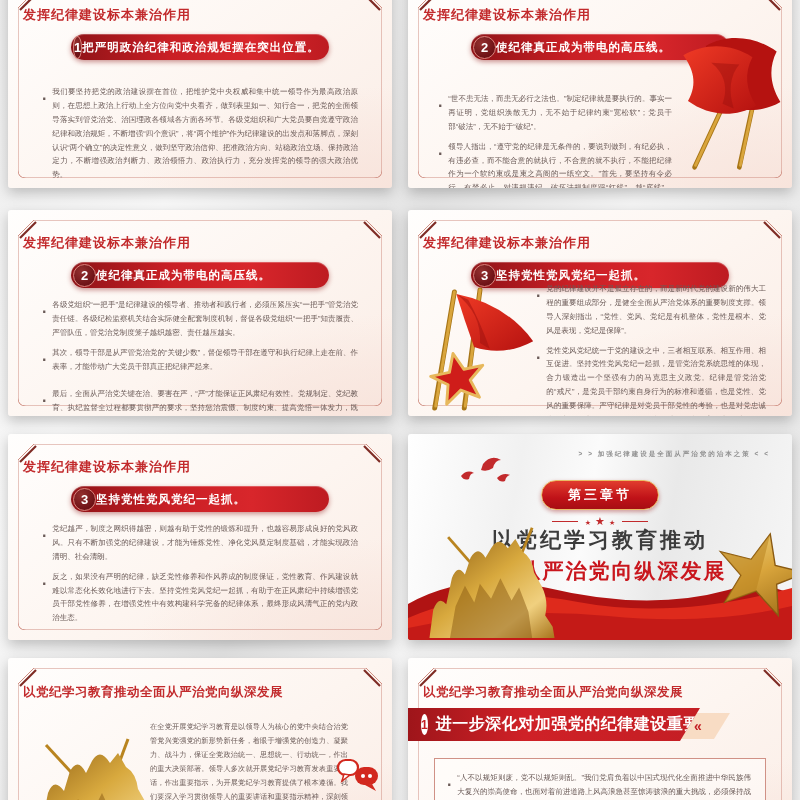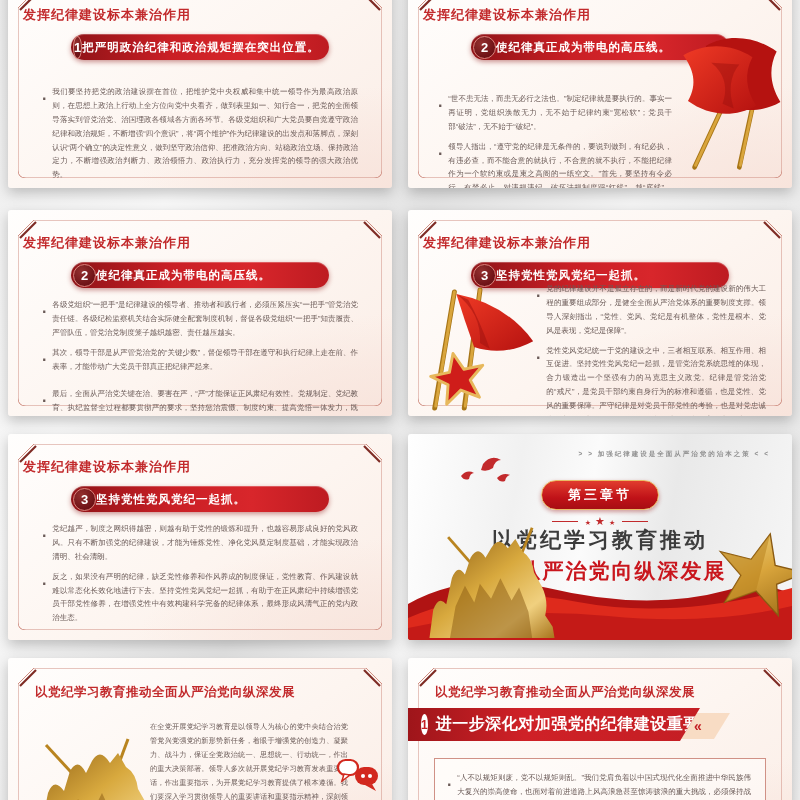--- a/index.html
+++ b/index.html
@@ -100,21 +100,21 @@
   .ch-t2{
     position:absolute; top:123px; left:0; right:0; text-align:center;
     font-size:21px; font-weight:bold; color:#c9161d; letter-spacing:2px;
   }
   .img-doves{ position:absolute; left:45px; top:18px; width:70px; height:40px; }
   .img-ribbon{ position:absolute; left:0; bottom:0; width:100%; height:78px; }
   .img-star6{ position:absolute; right:-14px; top:95px; width:92px; height:92px; }
   .img-statue6{ position:absolute; left:14px; bottom:-2px; width:140px; height:122px; }
 
   
-  .s7 .stitle,.s8 .stitle{ top:26px; letter-spacing:0.5px; font-size:12.5px;margin-left:12px; }
+  .s7 .stitle,.s8 .stitle{ top:26px; letter-spacing:0.5px; font-size:12.5px; }
   .para7{
     position:absolute; top:62px; left:142px; width:198px;
     font-size:7.2px; line-height:1.95; color:#6a5a57; text-align:justify;
   }
   .img-statue7{ position:absolute; left:8px; bottom:-6px; width:150px; height:140px; }
   .img-bubbles{ position:absolute; right:12px; top:100px; width:44px; height:34px; }
 
   .banner{
     position:absolute; top:50px; left:0; width:292px; height:33px;
     background:linear-gradient(90deg,#9e151a 0%,#cf2127 40%,#c41e24 100%);

